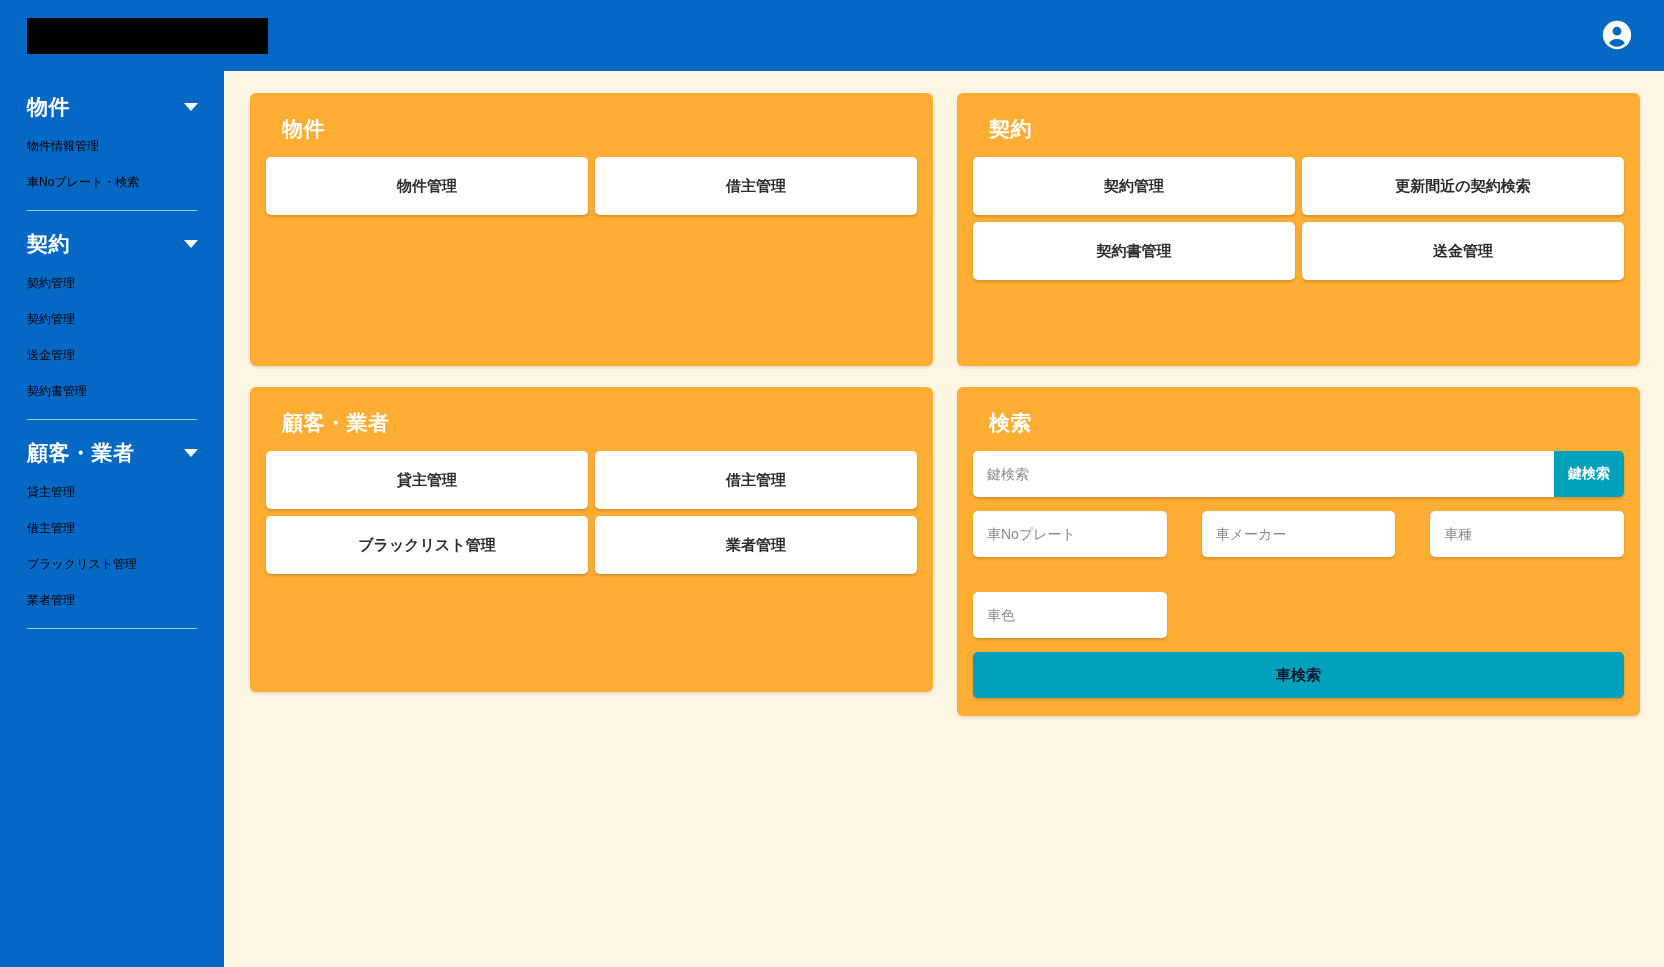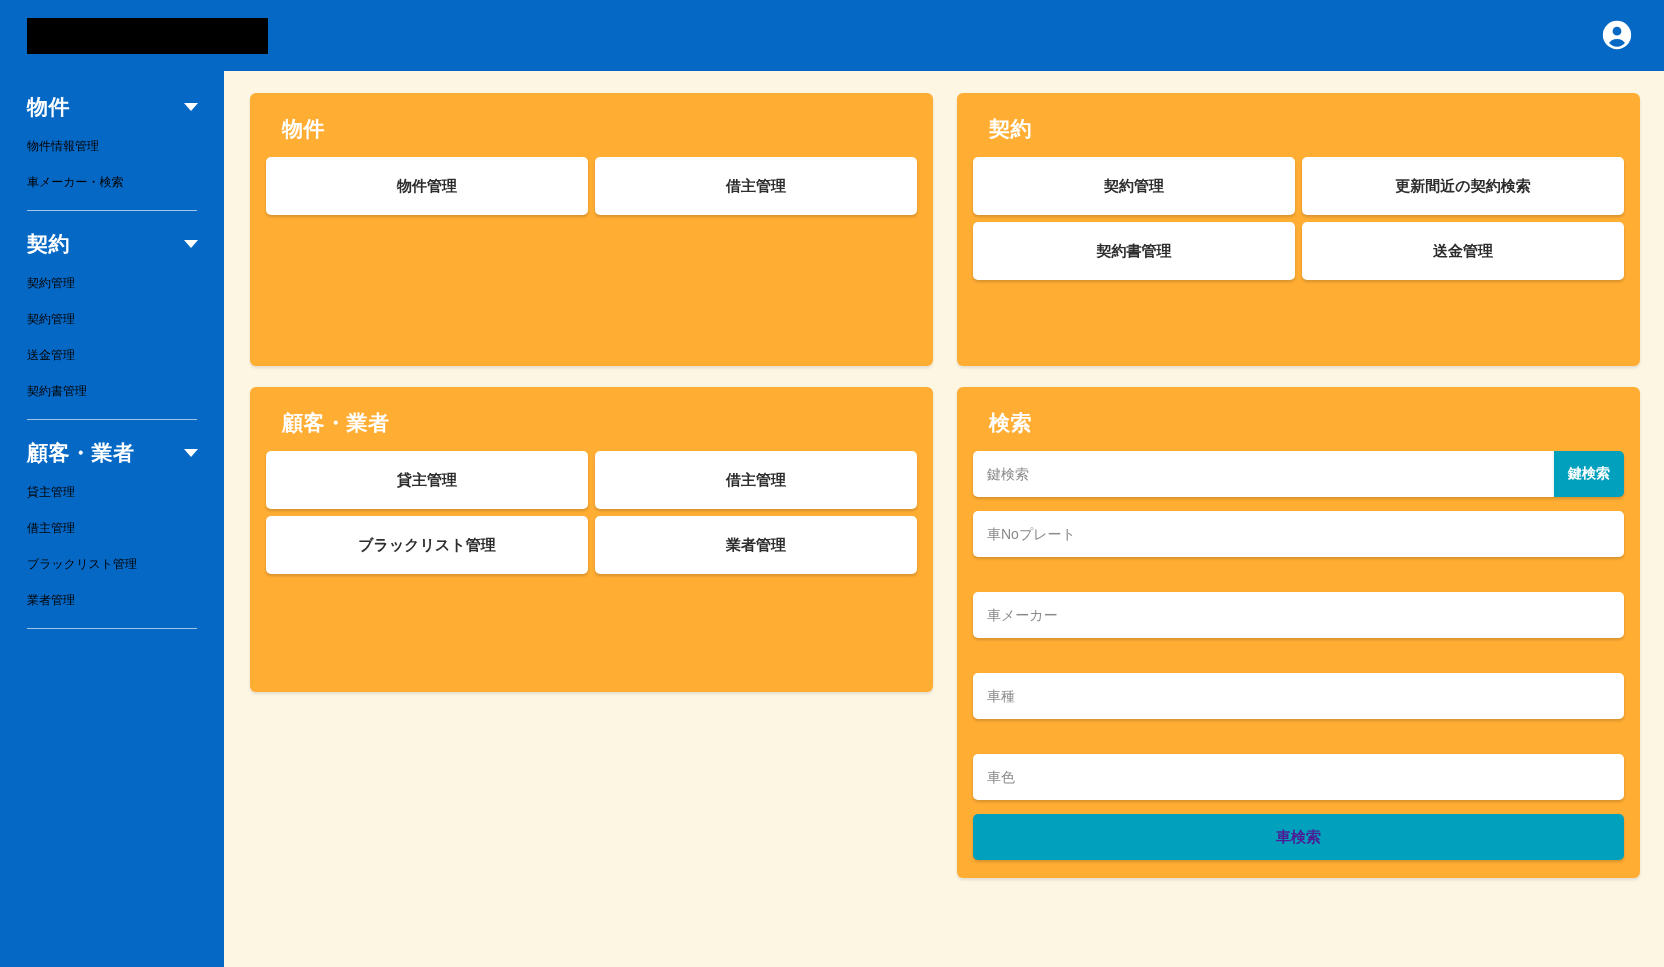--- a/index.html
+++ b/index.html
@@ -213,30 +213,30 @@
     font-family: inherit;
     font-size: 14px;
     font-weight: bold;
     cursor: pointer;
     white-space: nowrap;
     box-shadow: 0 2px 3px rgba(0,0,0,0.16);
   }
 
   .search-grid {
     display: grid;
-    grid-template-columns: 1fr;
+    grid-template-columns: 1fr 1fr 1fr;
     column-gap: 14px;
     row-gap: 14px;
     margin-bottom: 14px;
     gap: 35px;
   }
 
   .btn-car {
     background: #01a0bd;
-    color: #4c1d95;
+    color: #0f172a;
     border: none;
     border-radius: 5px;
     width: 100%;
     height: 46px;
     font-family: inherit;
     font-size: 15px;
     font-weight: bold;
     cursor: pointer;
     box-shadow: 0 2px 3px rgba(0,0,0,0.16);
   }
@@ -256,21 +256,21 @@
   </div>
 
   <nav class="sidebar">
 
     <div class="nav-section">
       <div class="nav-head">
         <span class="nav-head-label">物件</span>
         <span class="caret"></span>
       </div>
       <a class="nav-link">物件情報管理</a>
-      <a class="nav-link">車メーカー・検索</a>
+      <a class="nav-link">車Noプレート・検索</a>
     </div>
 
     <div class="nav-divider"></div>
 
     <div class="nav-section">
       <div class="nav-head">
         <span class="nav-head-label">契約</span>
         <span class="caret"></span>
       </div>
       <a class="nav-link">契約管理</a>

